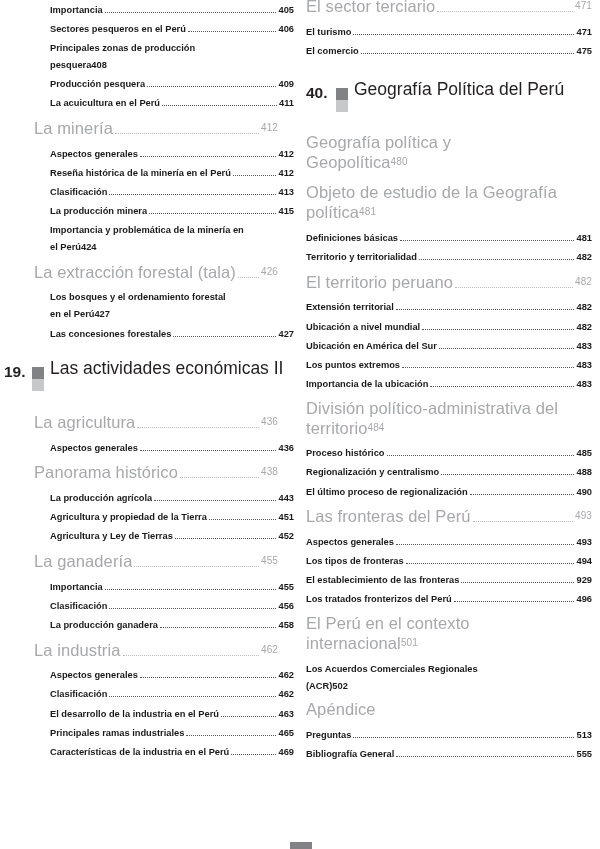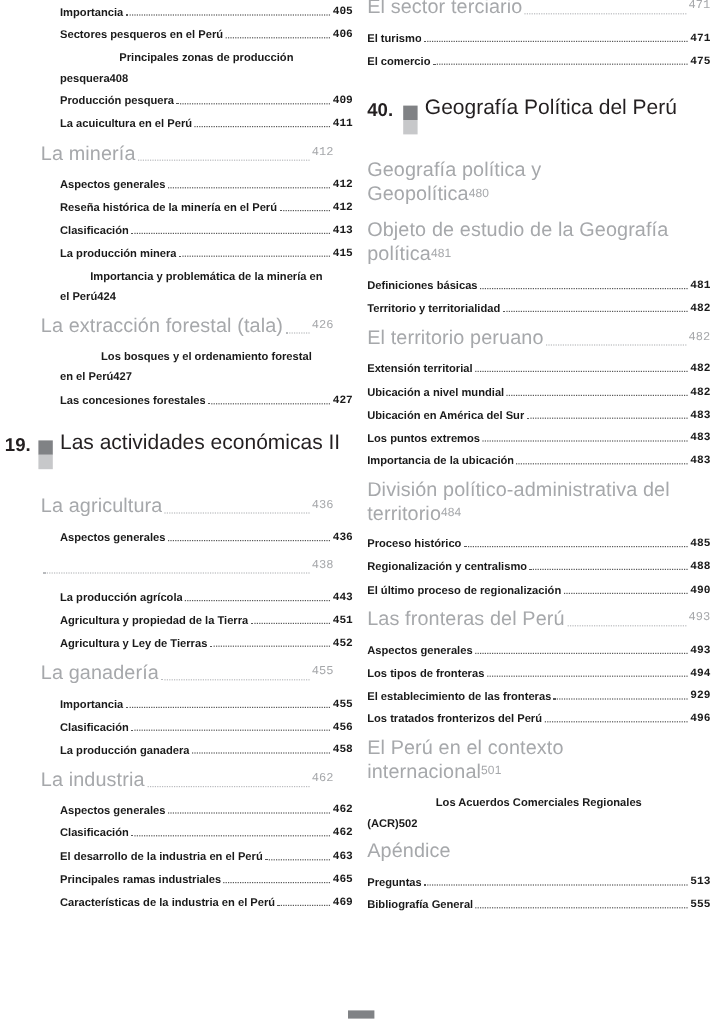--- a/index.html
+++ b/index.html
@@ -43,21 +43,20 @@
   .row .dots {
     flex: 1 1 auto;
     border-bottom: 1px dotted #555;
     margin: 0 2px 3px 2px;
     height: 1px;
     min-width: 4px;
   }
   .row .pg {
     white-space: nowrap;
     text-align: right;
-    font-family: Liberation Mono, monospace;
   }
 
   
   .entry {
     font-size: 9.3px;
     line-height: 12px;
     font-weight: bold;
     color: #1a1a1a;
     padding: 3.6px 0 3.6px 0;
     margin-left: 46px;
@@ -67,21 +66,20 @@
     margin-left: 0px;
     width: 286px;
   }
   .entry .pg { font-weight: bold; font-size: 9.3px; }
   .entry.multiline {
     display: block;
   }
   .entry.multiline .l1 {
     display: block;
     margin-bottom: 5px;
-    text-align: center;
   }
   .entry.multiline .l2 {
     display: flex;
     align-items: flex-start;
   }
 
   
   .sect {
     font-size: 16.5px;
     line-height: 19px;
@@ -267,20 +265,21 @@
       <span class="pg">436</span>
     </div>
 
     <div class="row entry">
       <span class="txt">Aspectos generales</span>
       <span class="dots"></span>
       <span class="pg">436</span>
     </div>
 
     <div class="row sect">
+      <span class="txt">Panorama histórico</span>
       <span class="dots"></span>
       <span class="pg">438</span>
     </div>
 
     <div class="row entry">
       <span class="txt">La producción agrícola</span>
       <span class="dots"></span>
       <span class="pg">443</span>
     </div>
     <div class="row entry">

